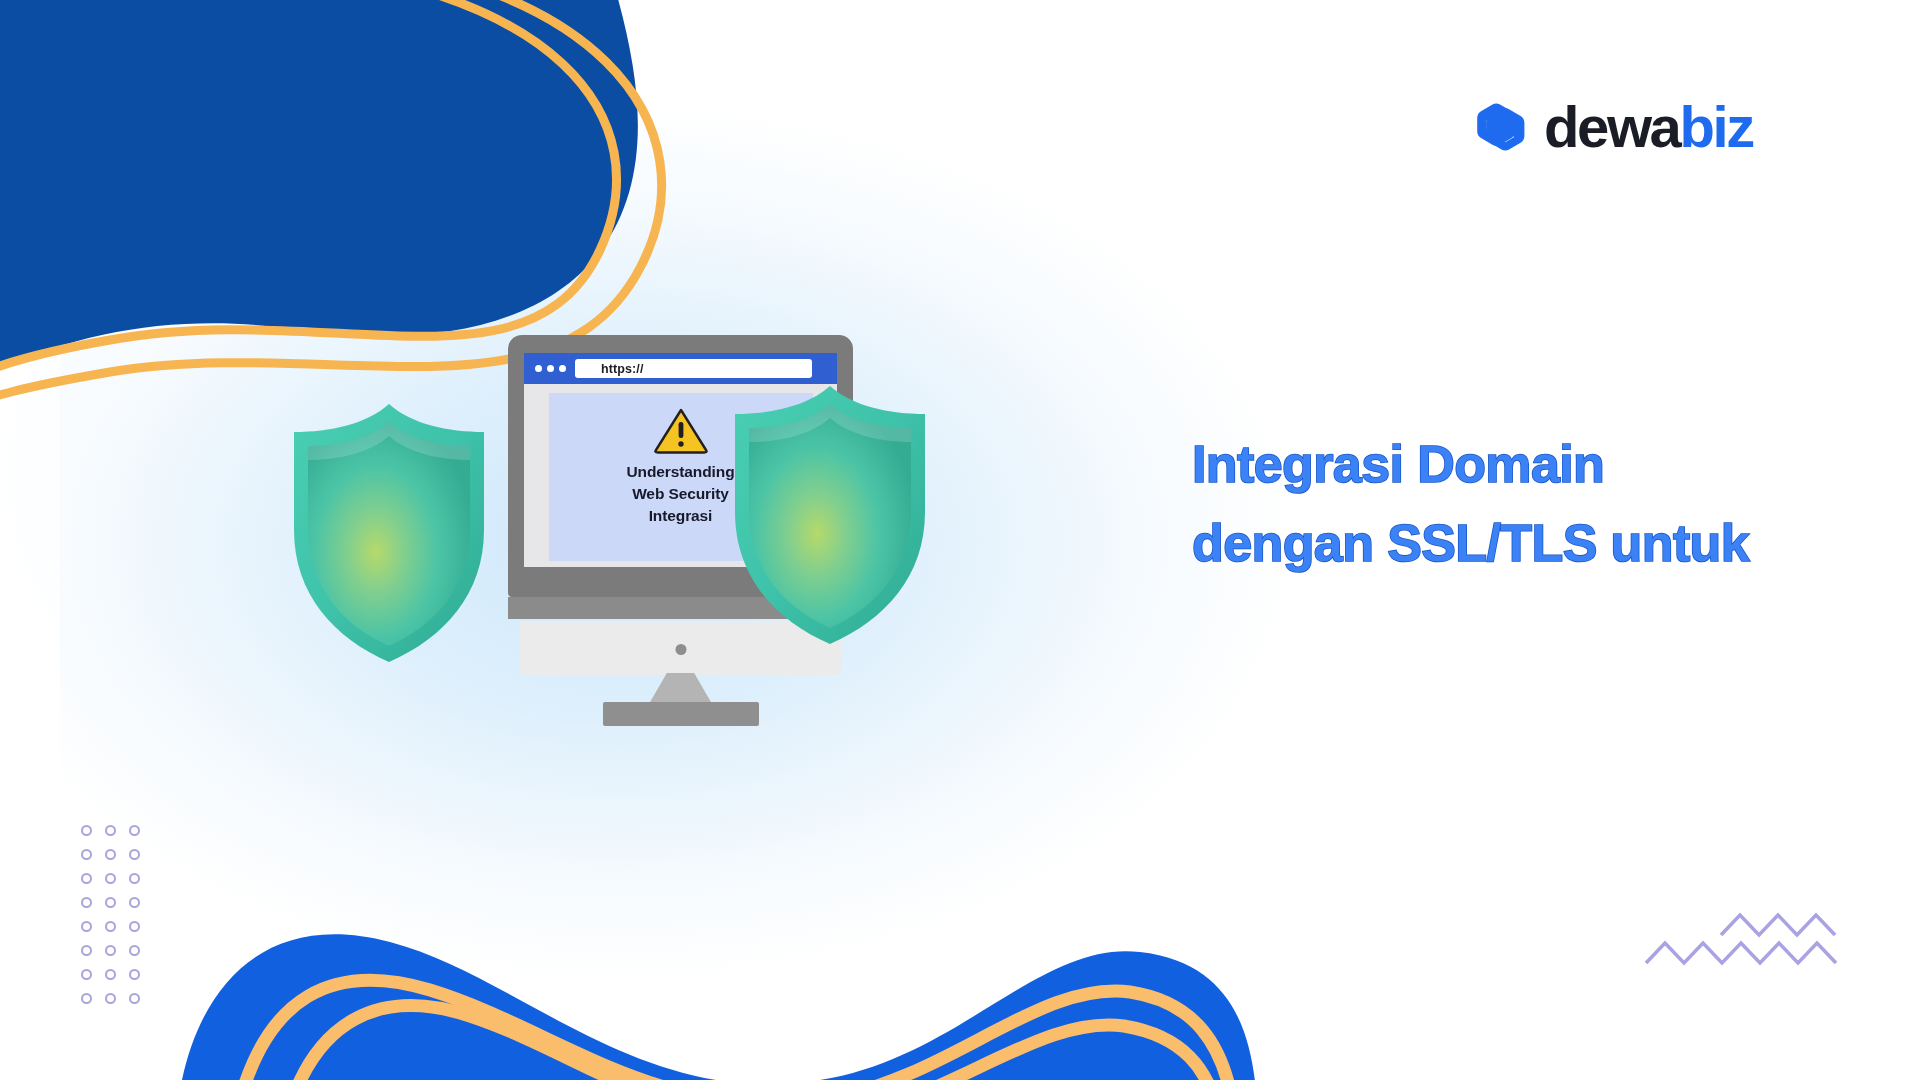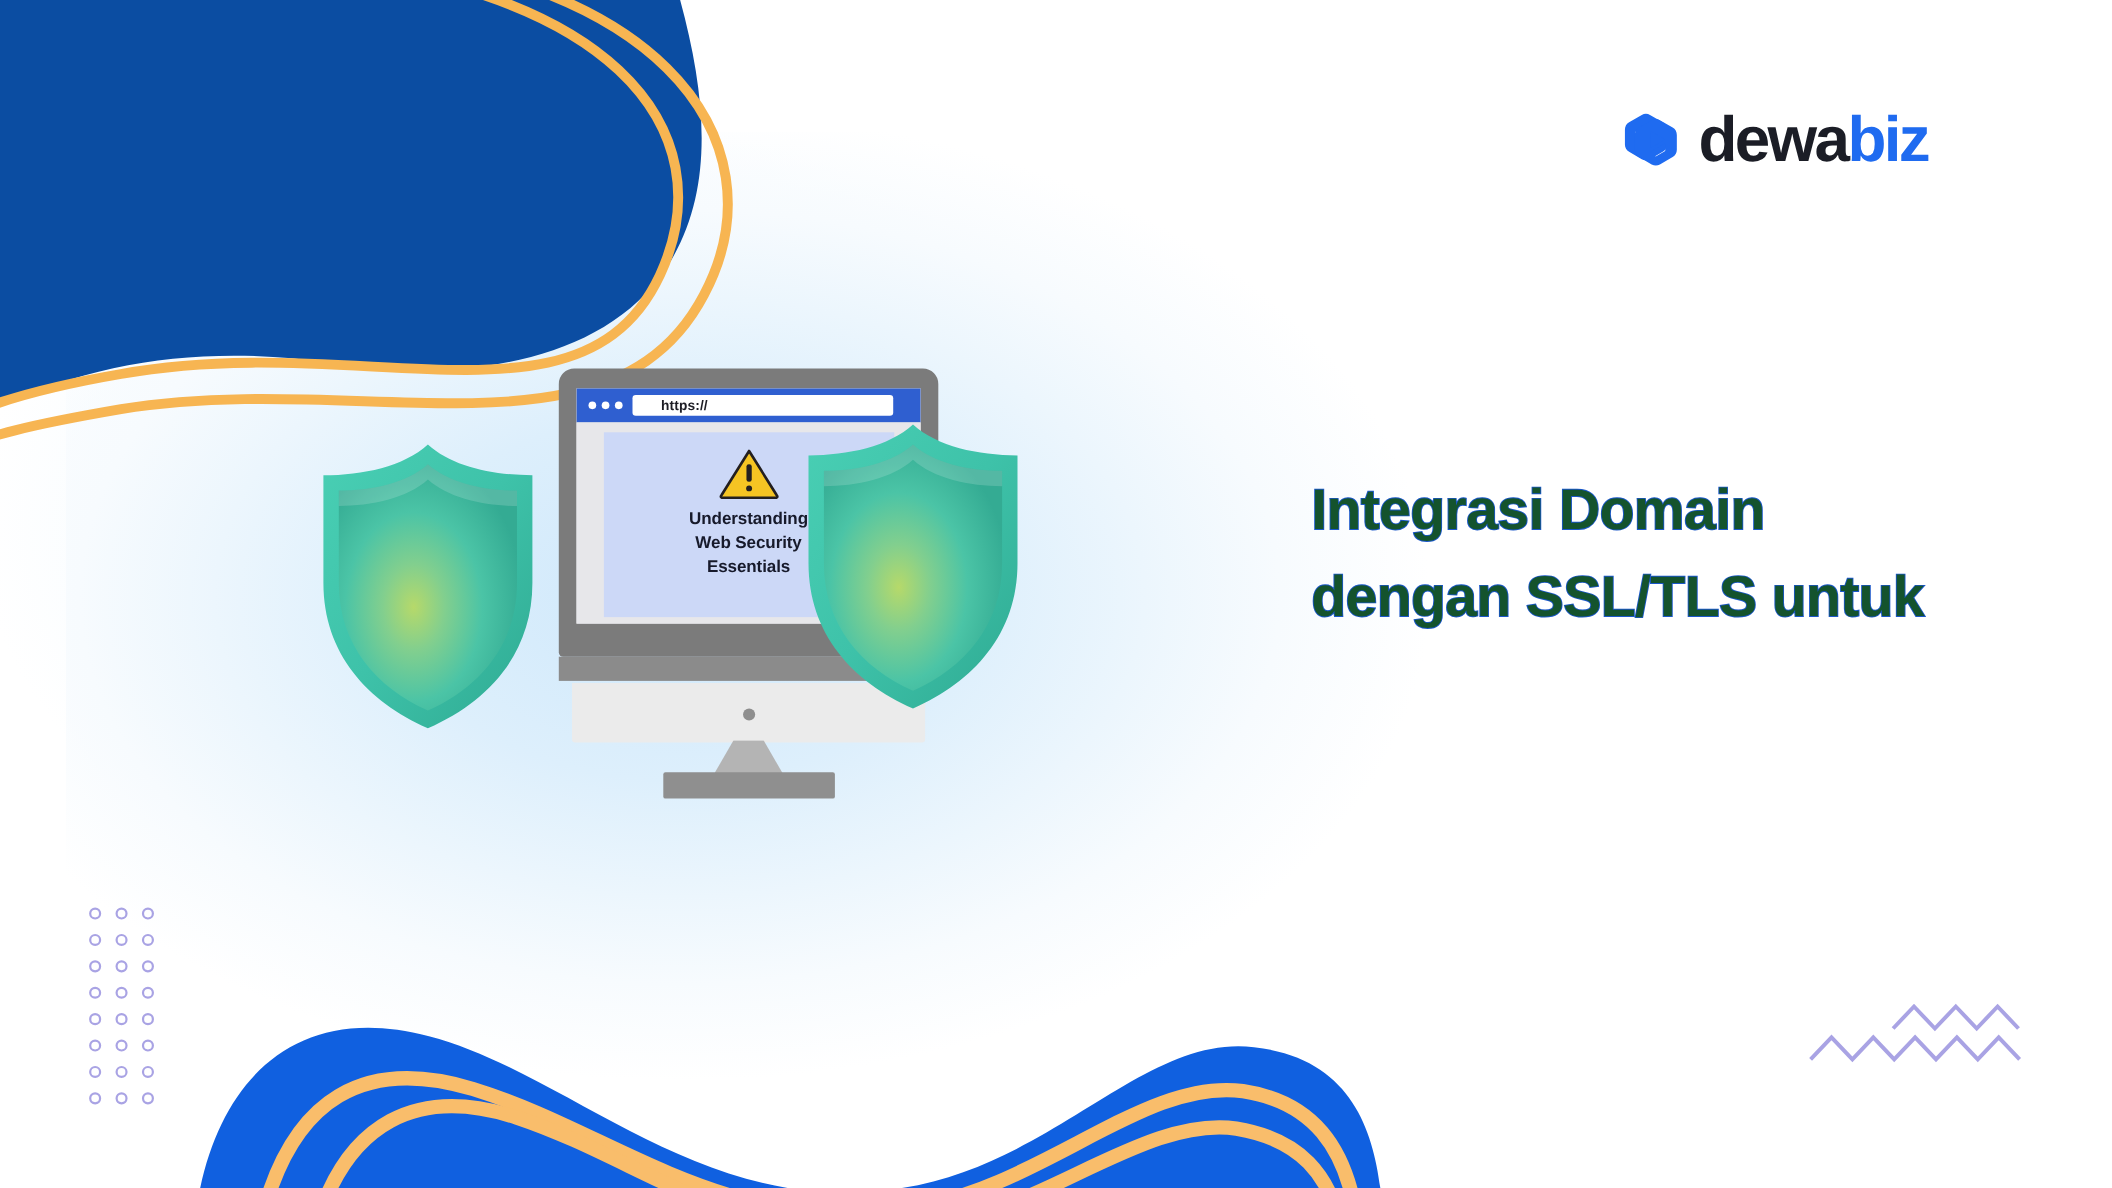--- a/index.html
+++ b/index.html
@@ -198,21 +198,21 @@
   .headline {
     position:absolute;
     left:1192px; top:425px;
     width:660px;
   }
   .headline-line {
     font-family:"Liberation Sans", sans-serif;
     font-size:52px;
     font-weight:700;
     line-height:1.51;
-    color:#14532d;
+    color:#3b82f6;
     letter-spacing:-0.6px;
     -webkit-text-stroke:1.6px #1a57c9;
     paint-order:stroke fill;
     white-space:nowrap;
   }
 
   
   .logo {
     position:absolute;
     left:1468px; top:95px;
@@ -303,21 +303,21 @@
           <div class="browser-page">
             <div class="page-card">
               <svg class="warn-tri" width="56" height="48" viewBox="0 0 56 48">
                 <path d="M28 4 L53 44 Q55 46.5 51 46.5 L5 46.5 Q1 46.5 3 44 Z" fill="#f5c423" stroke="#231f20" stroke-width="2.4" stroke-linejoin="round"></path>
                 <rect x="25.6" y="16" width="4.8" height="16" rx="2.2" fill="#231f20"></rect>
                 <circle cx="28" cy="38" r="2.7" fill="#231f20"></circle>
               </svg>
               <div class="page-text">
                 <div>Understanding</div>
                 <div>Web Security</div>
-                <div>Essentials</div>
+                <div>Integrasi</div>
               </div>
             </div>
           </div>
 
         </div>
       </div>
       <div class="monitor-chinband"></div>
       <div class="monitor-chin"></div>
       <div class="power-led"></div>
       <div class="stand-neck-fill"></div>

